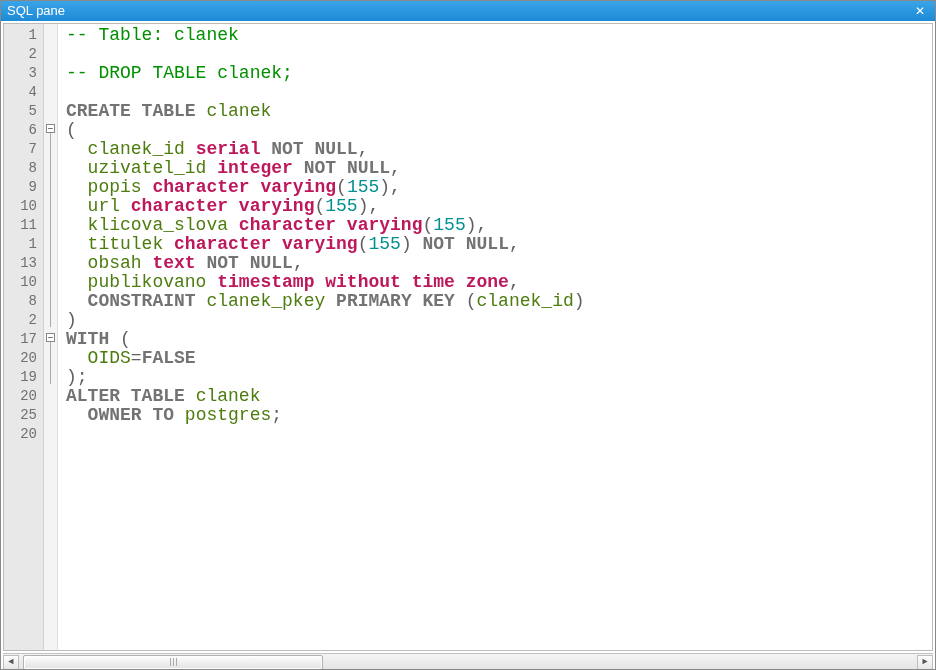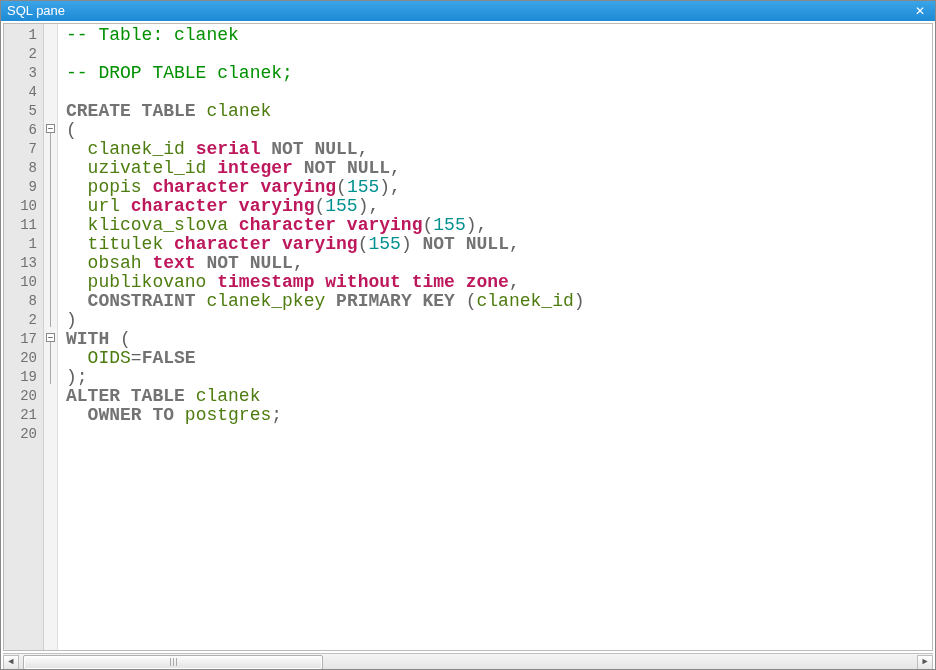--- a/index.html
+++ b/index.html
@@ -143,21 +143,21 @@
       <span class="ln">11</span>
       <span class="ln">1</span>
       <span class="ln">13</span>
       <span class="ln">10</span>
       <span class="ln">8</span>
       <span class="ln">2</span>
       <span class="ln">17</span>
       <span class="ln">20</span>
       <span class="ln">19</span>
       <span class="ln">20</span>
-      <span class="ln">21</span>
+      <span class="ln">25</span>
       <span class="ln">20</span>
     </div>
   <div class="fold-col" id="foldcol">
       <div class="fold-slot"></div>
       <div class="fold-slot"></div>
       <div class="fold-slot"></div>
       <div class="fold-slot"></div>
       <div class="fold-slot"></div>
       <div class="fold-slot">
         <div class="fold-box">−</div>

